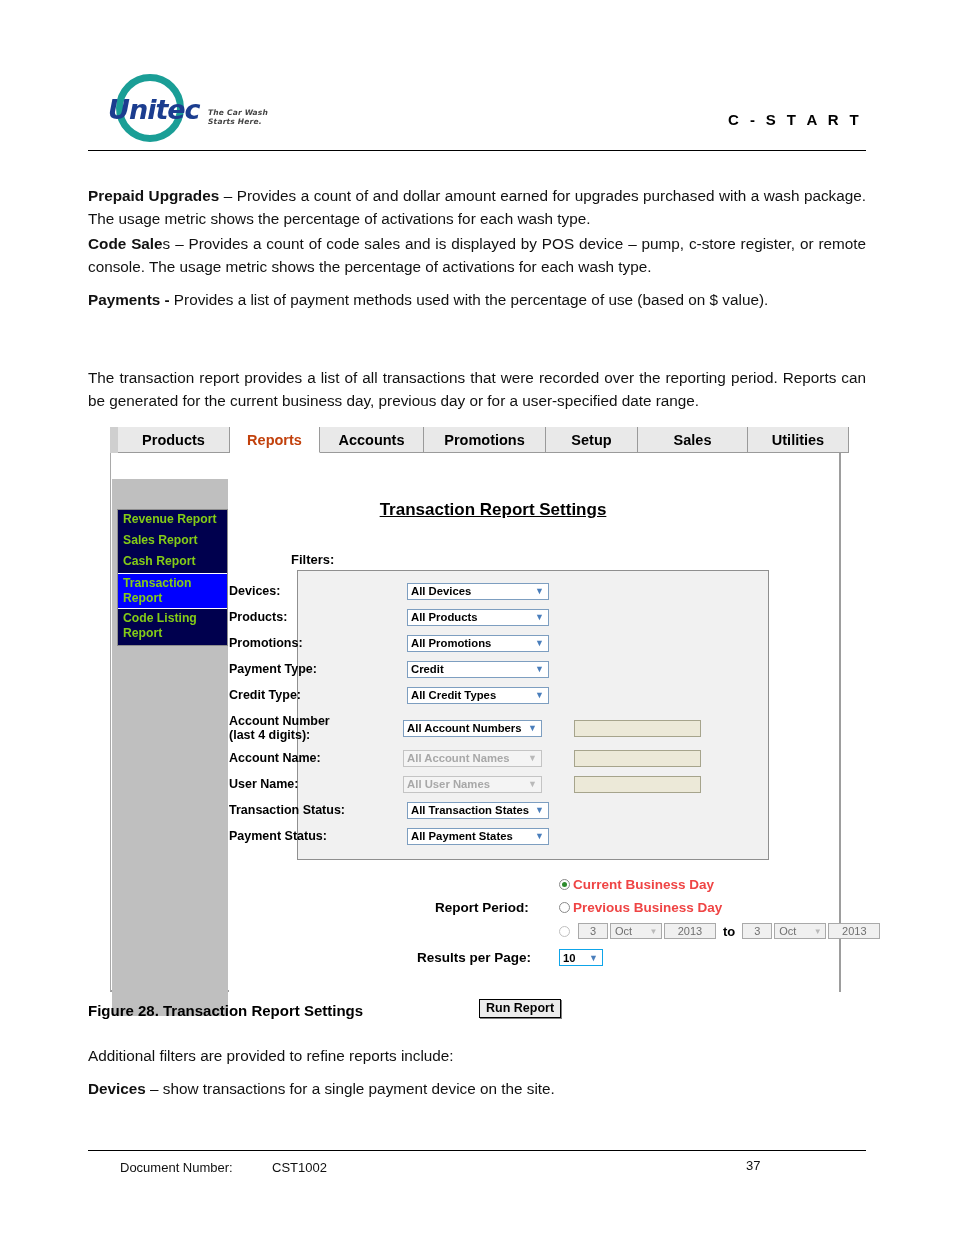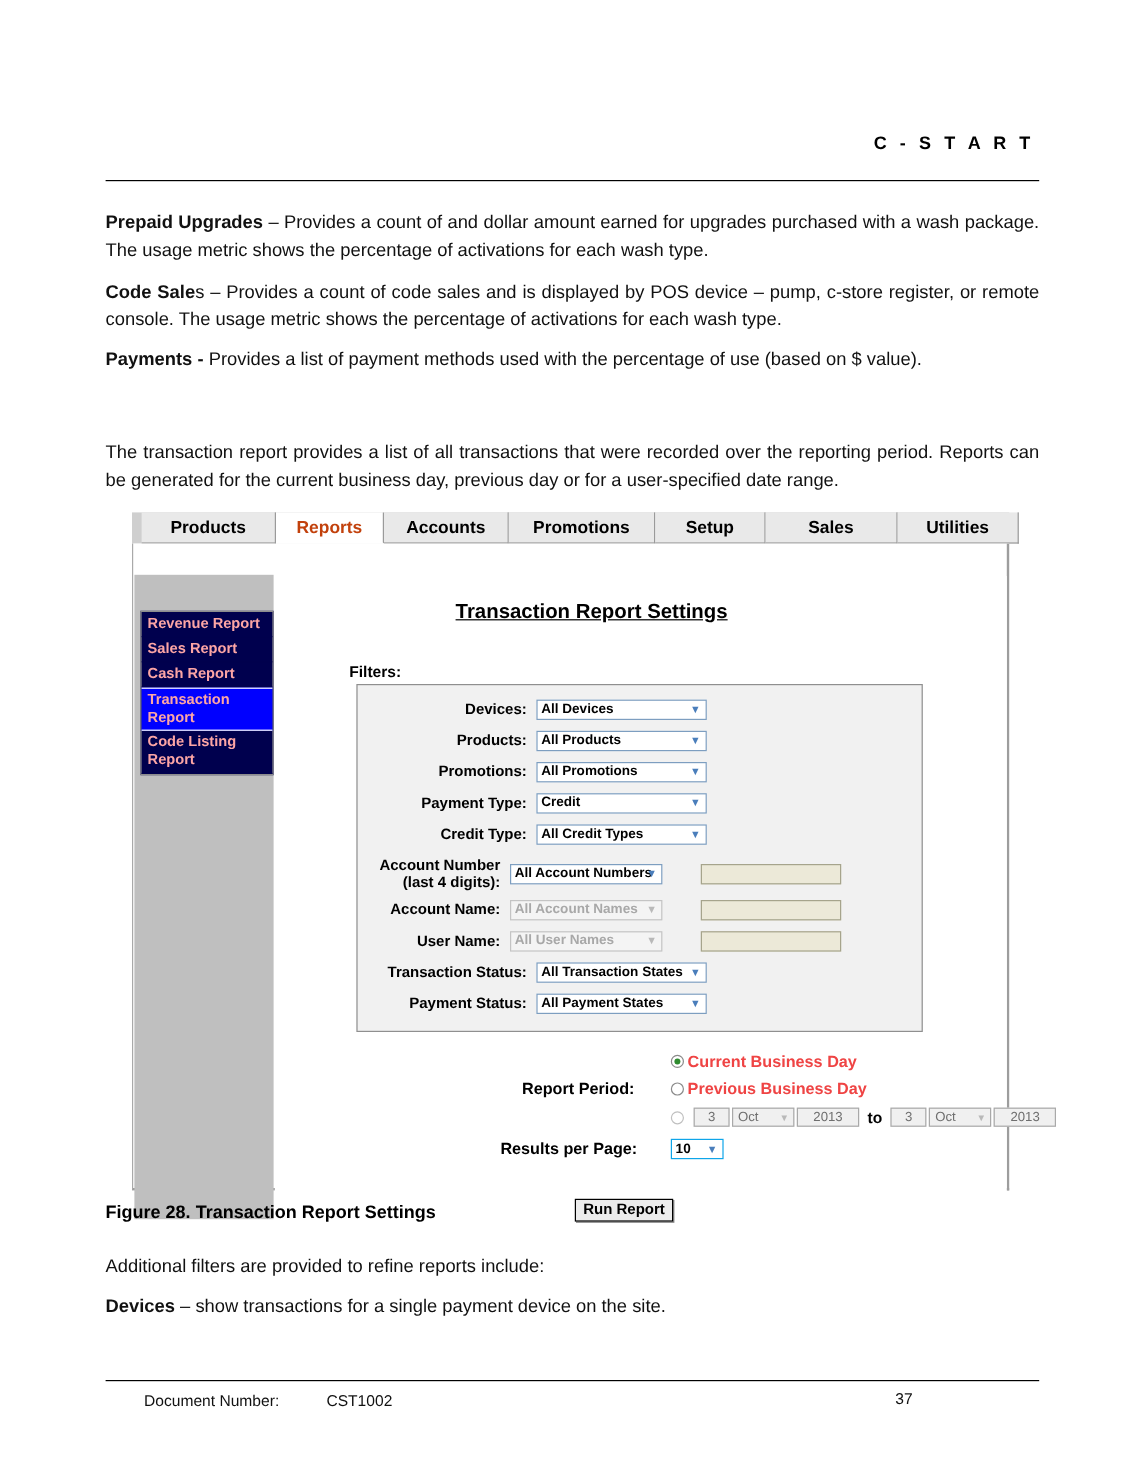--- a/index.html
+++ b/index.html
@@ -43,21 +43,21 @@
     border-top:1.6px solid #000;
   }
 
   
   .body-txt{
     position:absolute; left:88px; width:778px;
     font-size:15.3px; line-height:1.52; text-align:justify;
     color:#111;
   }
   .body-txt b{font-weight:bold;}
-  #p1{top:174px;}
+  #p1{top:184px;}
   #p2{top:232px;}
   #p3{top:288px;}
   .h2{
     position:absolute; left:88px; top:328px; width:778px;
     font-size:16.5px; font-weight:bold;
   }
   .h2 .num{display:inline-block; width:48px;}
   #p4{top:366px;}
 
   
@@ -97,21 +97,21 @@
     background:#bfbfbf;
   }
   .side-menu{
     position:absolute; left:5px; top:30px; width:111px;
     background:#00004e;
     border:1px solid #8d8d8d;
     box-sizing:border-box;
   }
   .side-item{
     padding:2px 4px 3px 5px;
-    font-size:12.2px; font-weight:bold; color:#fca5a5;
+    font-size:12.2px; font-weight:bold; color:#84cc16;
     line-height:1.22;
     border-bottom:1px solid #00004e;
   }
   .side-item.sel{background:#0000ff; border-top:1px solid #ffffff; border-bottom:1px solid #ffffff;}
 
   .content{
     position:absolute; left:118px; top:27px;
     width:610px; height:536px; background:#ffffff;
   }
   .panel-title{
@@ -129,21 +129,21 @@
     width:472px; height:290px;
     background:#f1f1f1;
     border:1px solid #8f8f8f;
     box-sizing:border-box;
   }
   .frow{
     position:absolute; left:0; width:472px; height:26px;
     display:flex; align-items:center;
   }
   .flabel{
-    width:218px; text-align:right; padding-right:8px;
+    width:178px; padding-right:8px;
     font-size:12.5px; font-weight:bold; color:#000;
     line-height:1.12; box-sizing:border-box;
   }
   .flabel .l2{display:block;}
   .sel-box{
     width:142px; height:17px;
     background:#ffffff;
     border:1px solid #7d9ec0;
     box-sizing:border-box;
     display:flex; align-items:center;
@@ -256,20 +256,25 @@
     position:absolute; left:746px; top:1158px;
     font-size:13px; color:#111;
   }
 </style>
 </head>
 <body>
 
 <div class="page">
 
   <div class="hdr">
+    <div class="logo">
+      <div class="logo-ring"></div>
+      <div class="logo-word">Unitec</div>
+      <div class="logo-tag">The Car Wash Starts Here.</div>
+    </div>
     <div class="hdr-title">C - S T A R T</div>
     <div class="hdr-rule"></div>
   </div>
 
   <div class="body-txt" id="p1">
     <b>Prepaid Upgrades</b><span> – Provides a count of and dollar amount earned for upgrades purchased with a wash package. The usage metric shows the percentage of activations for each wash type.</span>
   </div>
 
   <div class="body-txt" id="p2">
     <b>Code Sale</b><span>s – Provides a count of code sales and is displayed by POS device – pump, c-store register, or remote console. The usage metric shows the percentage of activations for each wash type.</span>

